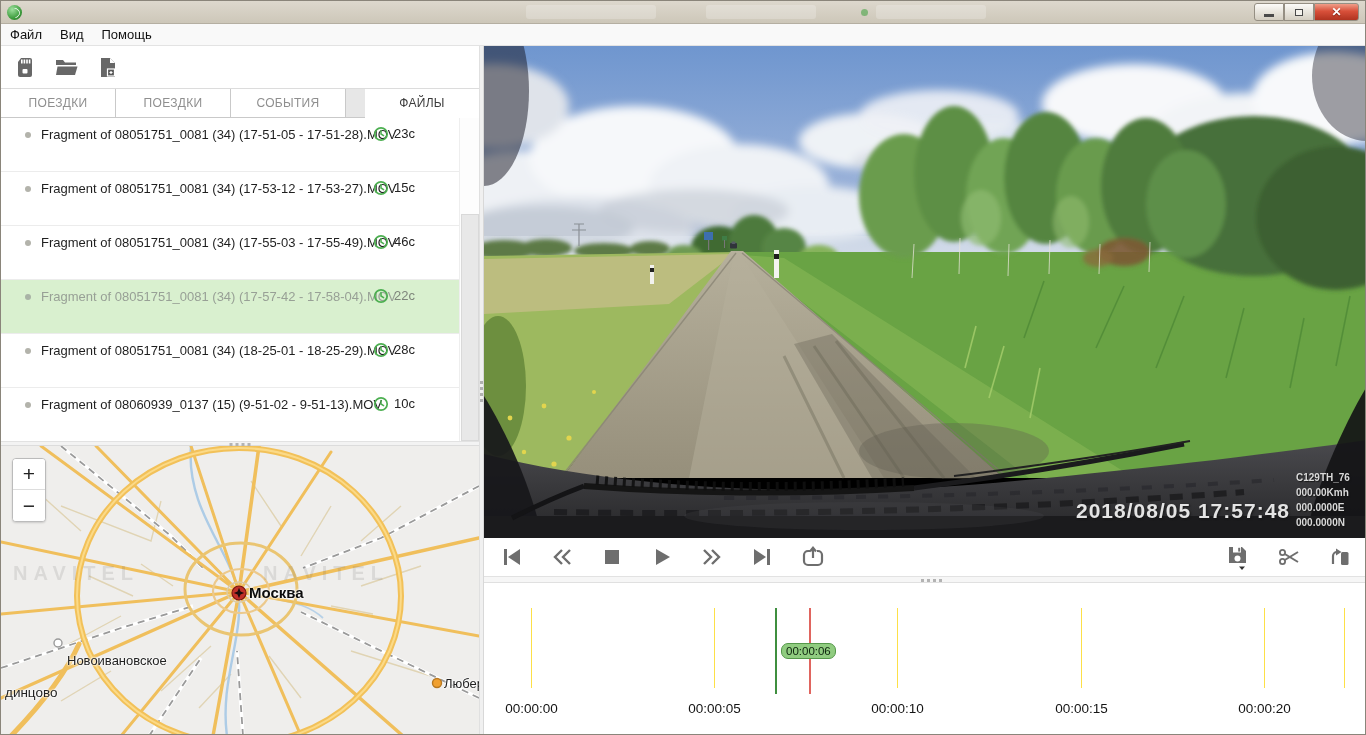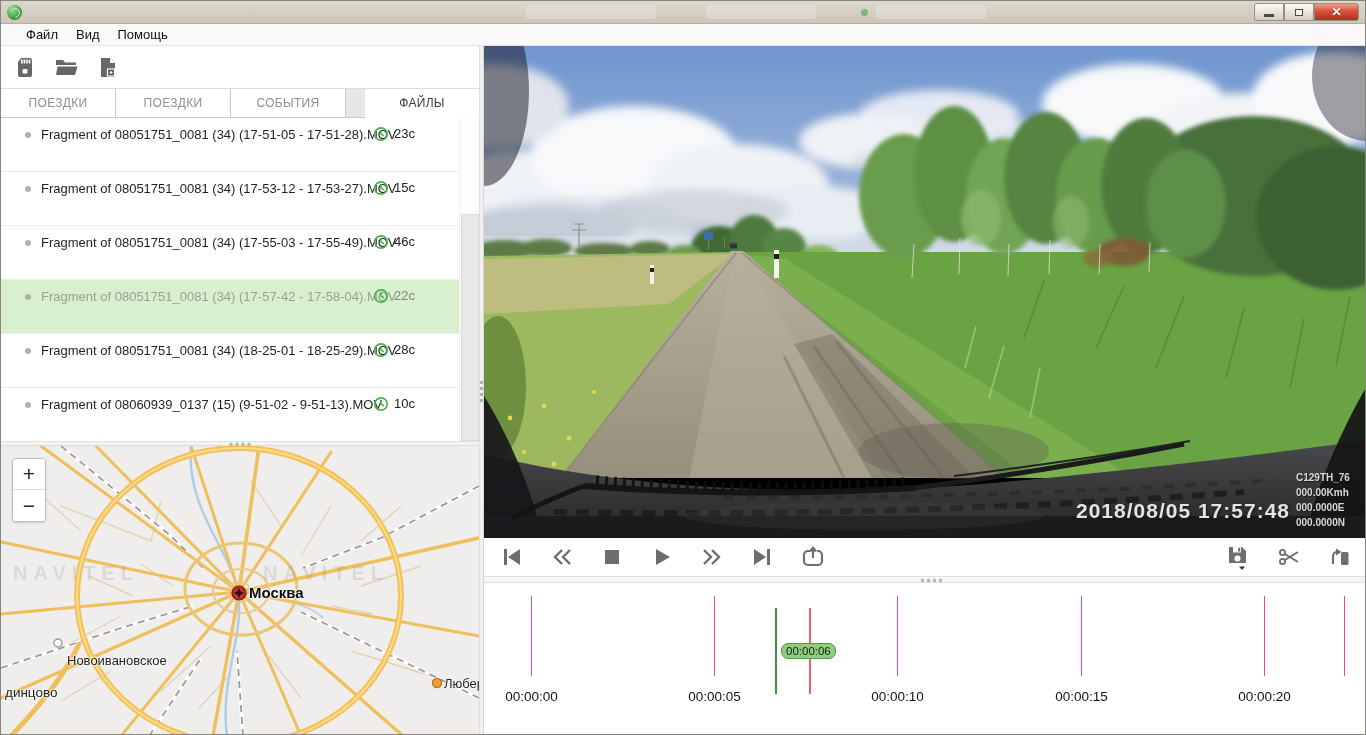--- a/index.html
+++ b/index.html
@@ -20,21 +20,21 @@
   .winbtn{width:30px;height:18px;border:1px solid #958f83;background:linear-gradient(#fcfbf8,#d4cec1);
     display:flex;align-items:center;justify-content:center;font-size:11px;color:#333;}
   .winbtn.min{border-radius:3px 0 0 3px;}
   .winbtn.min i{display:block;width:10px;height:3px;background:#4a4a4a;margin-top:6px;}
   .winbtn.restore i{display:block;width:8px;height:7px;border:1.5px solid #4a4a4a;background:#f4f2ec;}
   .winbtn.close{width:45px;border-radius:0 3px 3px 0;background:linear-gradient(#f09d88,#d8503a 45%,#b03320);
     color:#fff;font-weight:bold;font-size:12px;text-shadow:0 1px 1px #7a1c0e;}
 
   
   .menubar{position:absolute;left:0;top:23px;width:100%;height:22px;background:#f9f9f9;border-bottom:1px solid #e3e3e3;
-    display:flex;align-items:center;padding-left:16px;}
+    display:flex;align-items:center;padding-left:0;}
   .menu-item{font-size:13px;color:#111;padding:2px 9px;cursor:default;}
 
   
   .left-panel{position:absolute;left:0;top:45px;width:478px;height:690px;background:#fff;}
   .toolbar{height:43px;background:#fff;display:flex;align-items:center;gap:20px;padding-left:14px;border-bottom:1px solid #dcdcdc;}
   .toolbar svg{display:block;}
 
   .tabbar{height:29px;display:flex;background:#e7e7e7;border-bottom:1px solid #c9c9c9;}
   .tab{flex:1;display:flex;align-items:center;justify-content:center;font-size:12px;color:#8f8f8f;
     border-right:1px solid #c9c9c9;background:#ffffff;letter-spacing:.3px;cursor:default;}
@@ -86,21 +86,21 @@
 
   .controls{position:relative;height:38px;background:#fff;display:flex;align-items:center;}
   .pc-group{display:flex;align-items:center;gap:28px;padding-left:17px;}
   .tool-group{margin-left:auto;display:flex;align-items:center;gap:28px;padding-right:16px;}
   .icon-btn{display:flex;align-items:center;justify-content:center;cursor:default;}
 
   .hsplit-right{position:relative;height:7px;background:#f6f6f6;border-top:1px solid #e2e2e2;border-bottom:1px solid #e0e0e0;}
   .hsplit-right .dots-h{top:2px;}
 
   .timeline{position:relative;height:153px;background:#fff;}
-  .tick{position:absolute;top:13px;width:1px;height:80px;background:#ec4899;}
+  .tick{position:absolute;top:25px;width:1px;height:80px;background:#fde047;}
   .tick .lbl{position:absolute;top:93px;left:50%;transform:translateX(-50%);font-size:13.5px;color:#141414;white-space:nowrap;}
   .sel-line{position:absolute;top:25px;width:2px;height:86px;}
   .cursor-badge{position:absolute;left:297px;top:60px;padding:1px 4px;font-size:11.5px;color:#0d240d;
     border-radius:7px;z-index:3;}
 </style>
 </head>
 <body>
 
 <div class="window">
 

